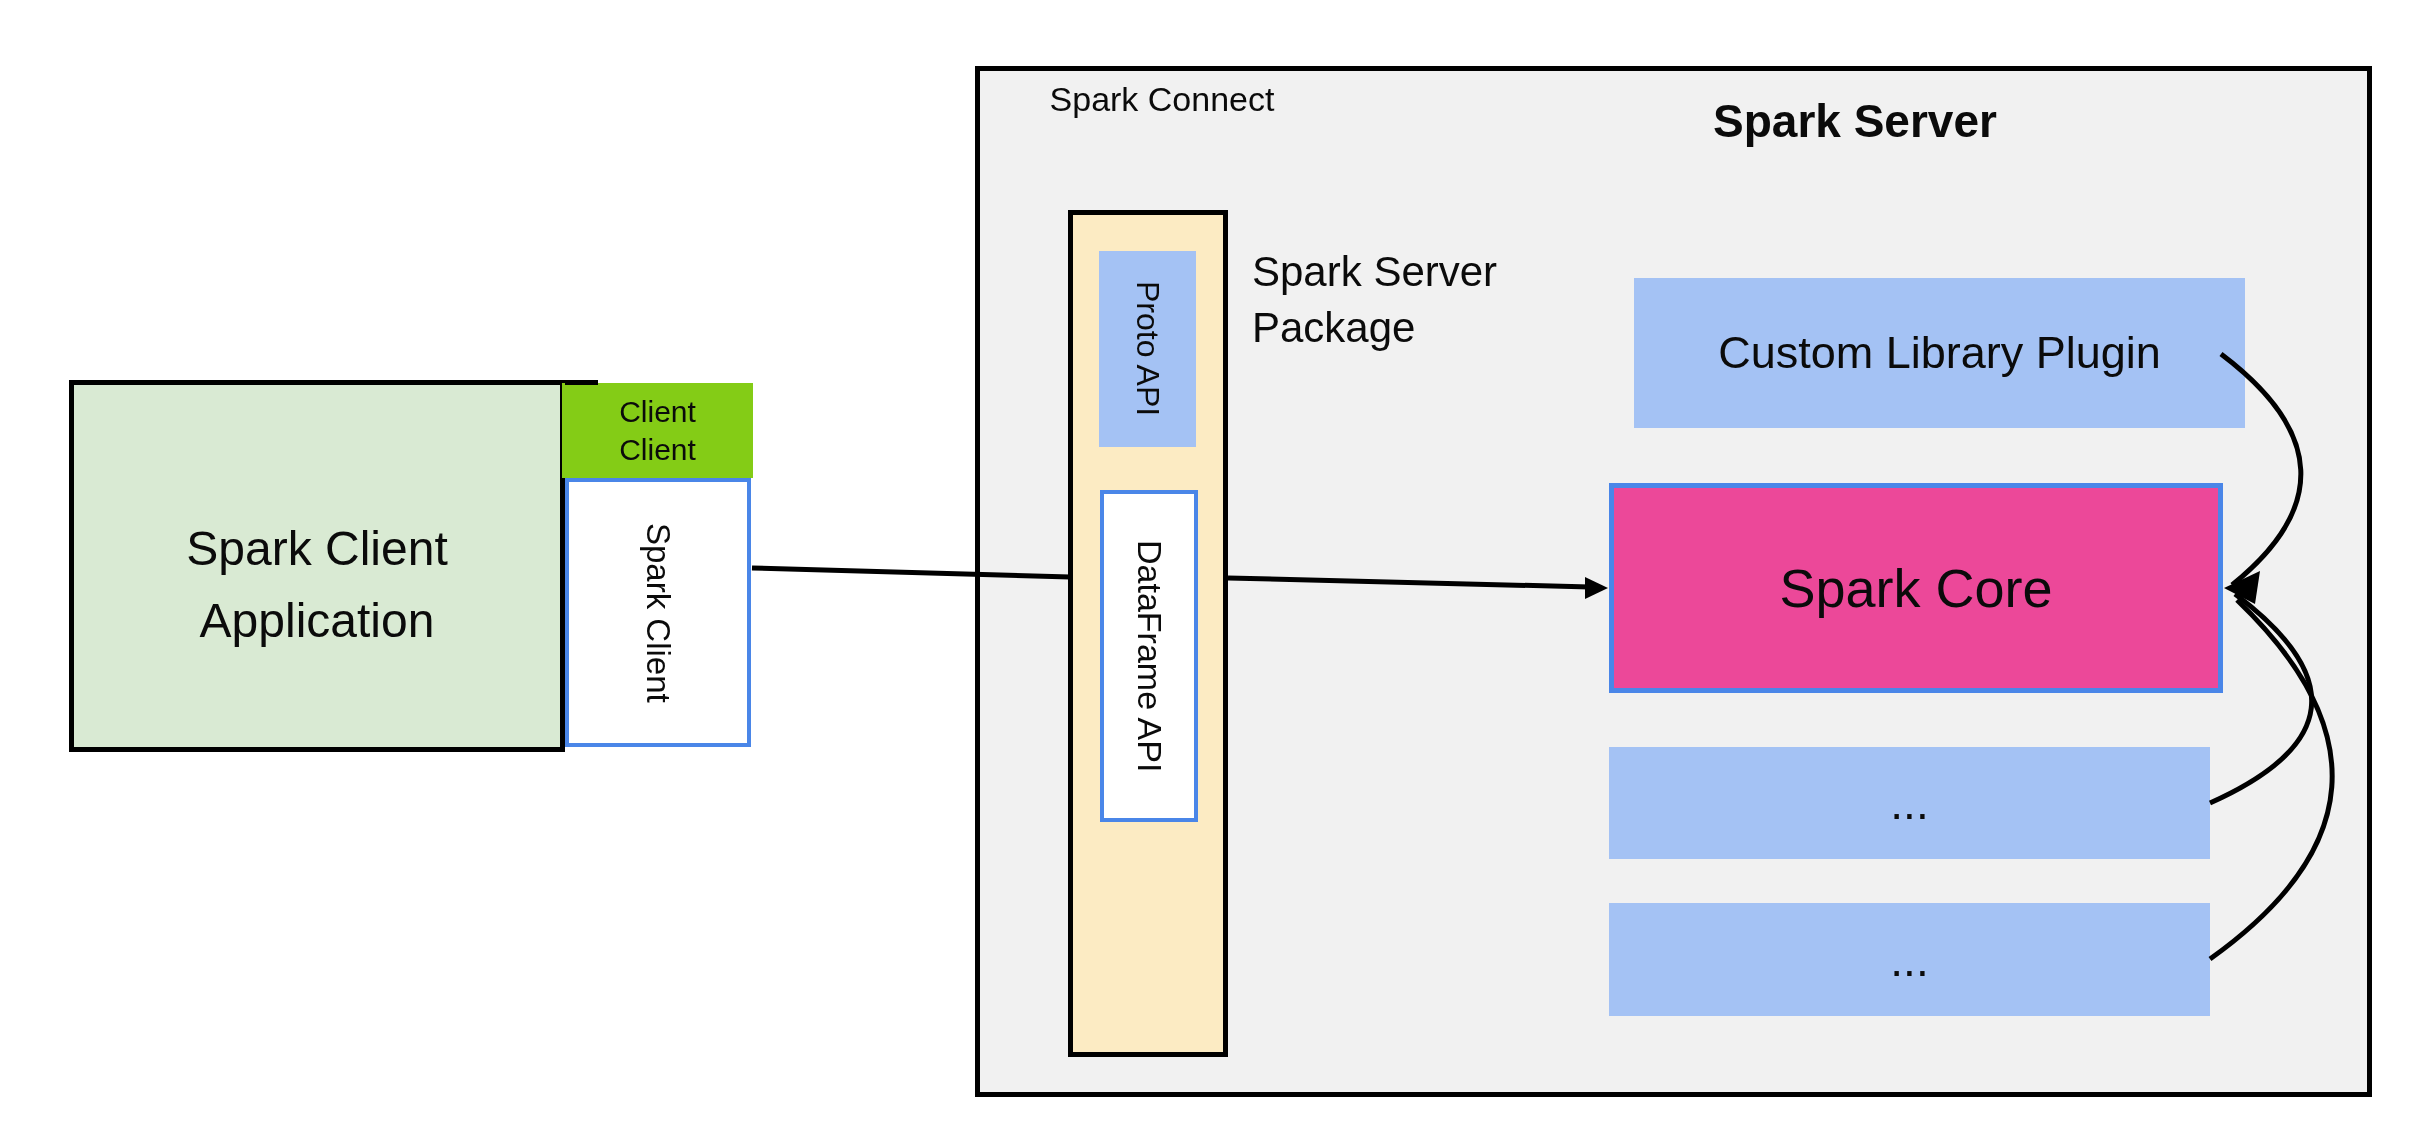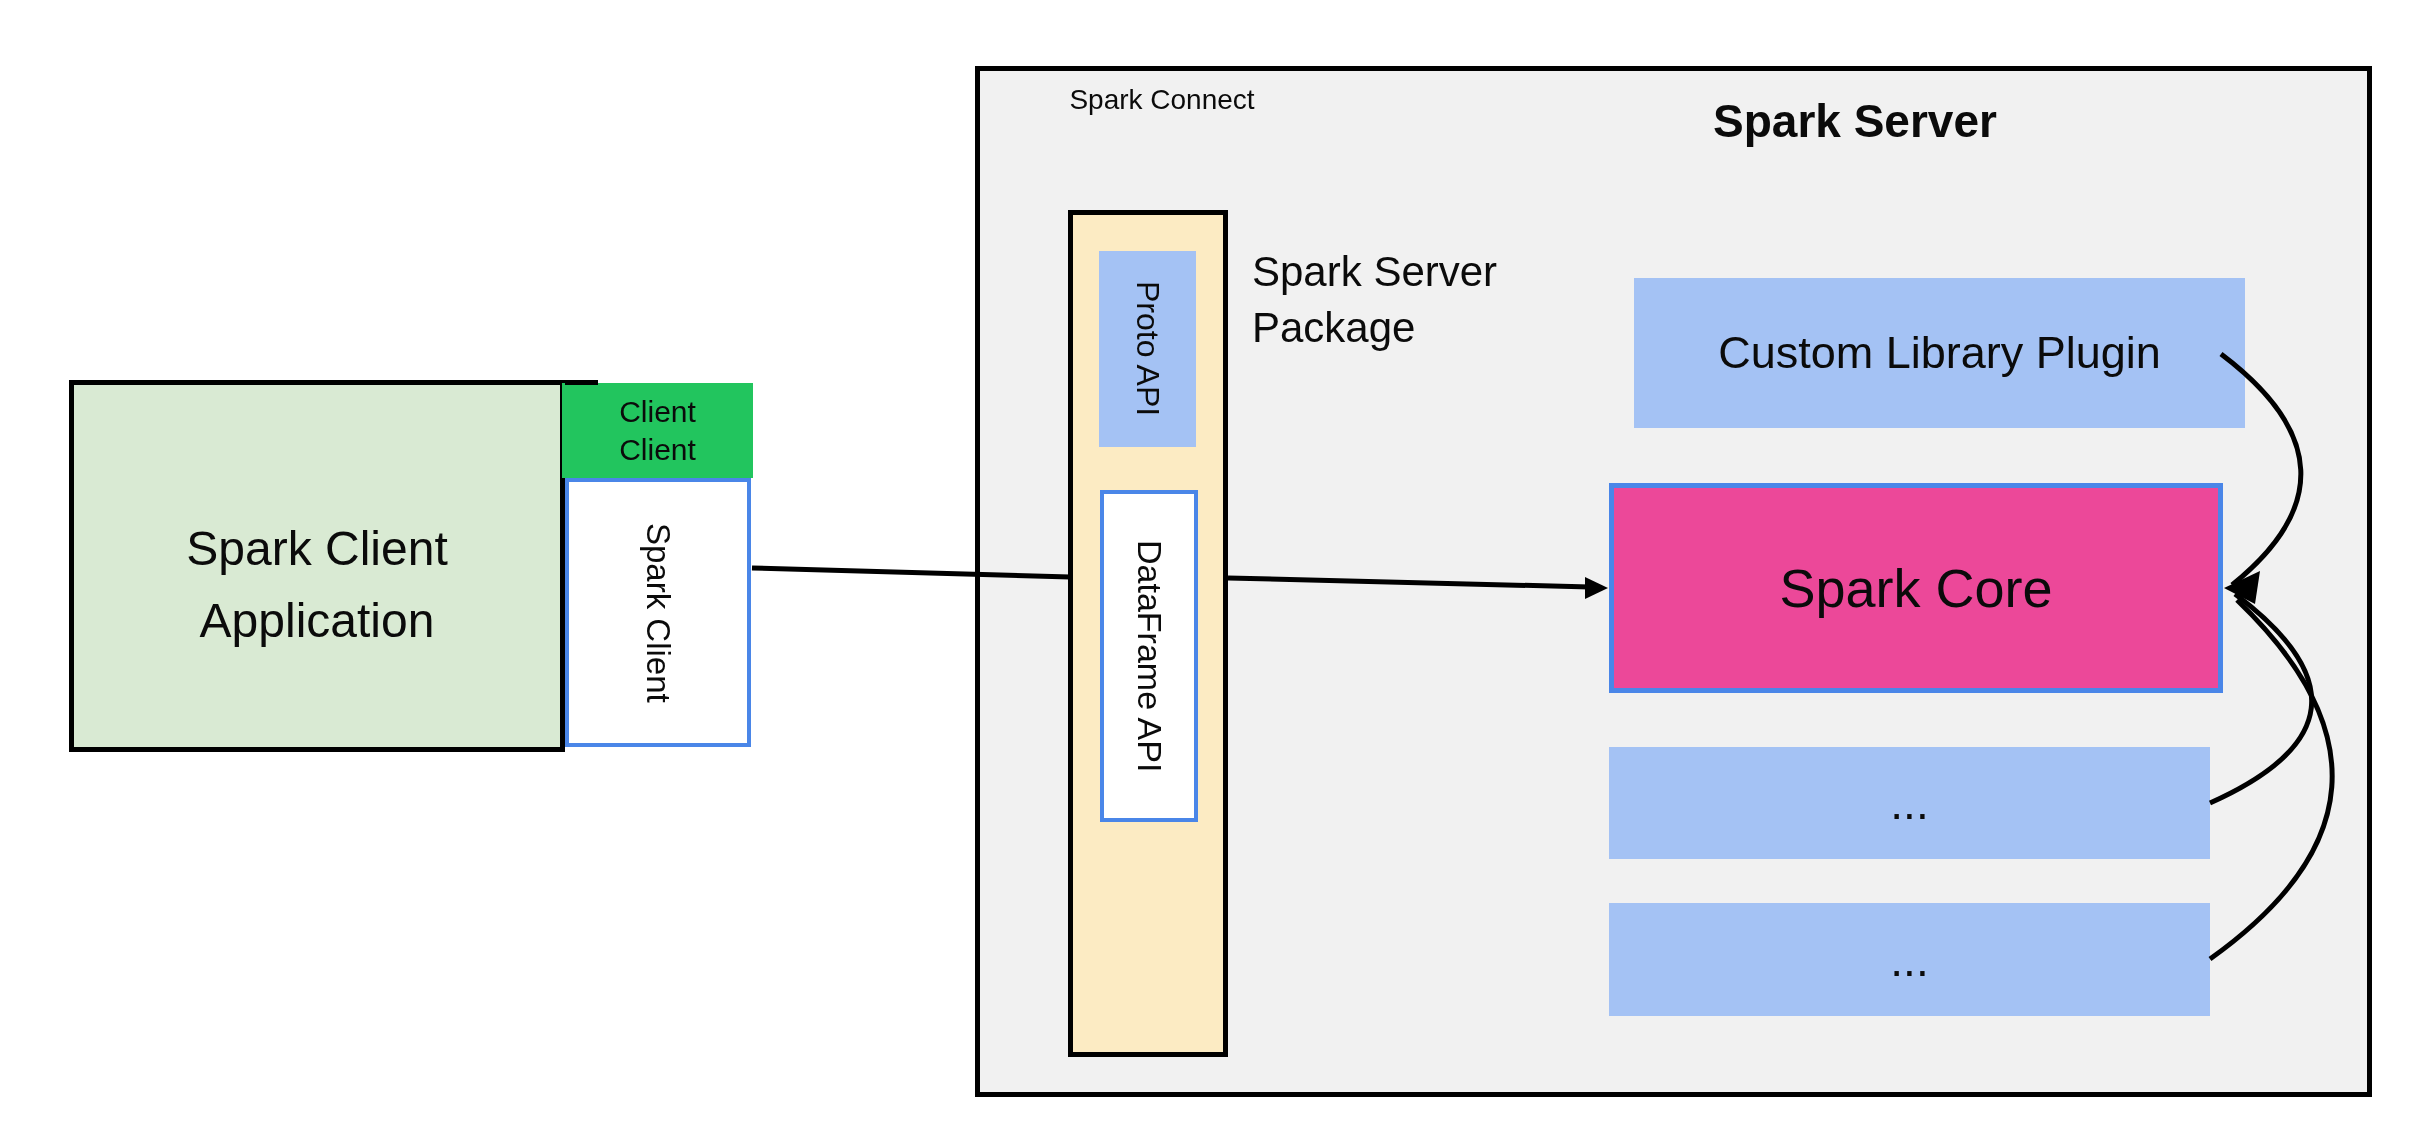--- a/index.html
+++ b/index.html
@@ -37,21 +37,21 @@
     padding-top: 38px;
   }
   .top-border-overhang {
     left: 565px; top: 380px; width: 33px; height: 5px;
     background: #000000;
   }
 
   
   .package-box {
     left: 562px; top: 383px; width: 191px; height: 95px;
-    background: #22c55e;
+    background: #84cc16;
     display: flex; align-items: center; justify-content: center;
   }
   .package-label { text-align: center; font-size: 30px; line-height: 38px; }
   .client-box {
     left: 565px; top: 478px; width: 186px; height: 269px;
     background: #ffffff;
     border: 4px solid #4a86e8;
     display: flex; align-items: center; justify-content: center;
   }
   .vtext {
@@ -78,21 +78,21 @@
     background: #ffffff;
     border: 4px solid #4a86e8;
     display: flex; align-items: center; justify-content: center;
   }
   .dataframe-box .vtext { font-size: 34px; }
 
   
   .connect-title {
     left: 972px; top: 72px; width: 380px;
     text-align: center;
-    font-size: 28px; line-height: 55px;
+    font-size: 34px; line-height: 55px;
   }
   .server-title {
     left: 1655px; top: 94px; width: 400px;
     text-align: center;
     font-size: 46px; font-weight: bold; line-height: 55px;
   }
   .library-label {
     left: 1252px; top: 244px; width: 330px;
     text-align: left;
     font-size: 42px; line-height: 56px;

